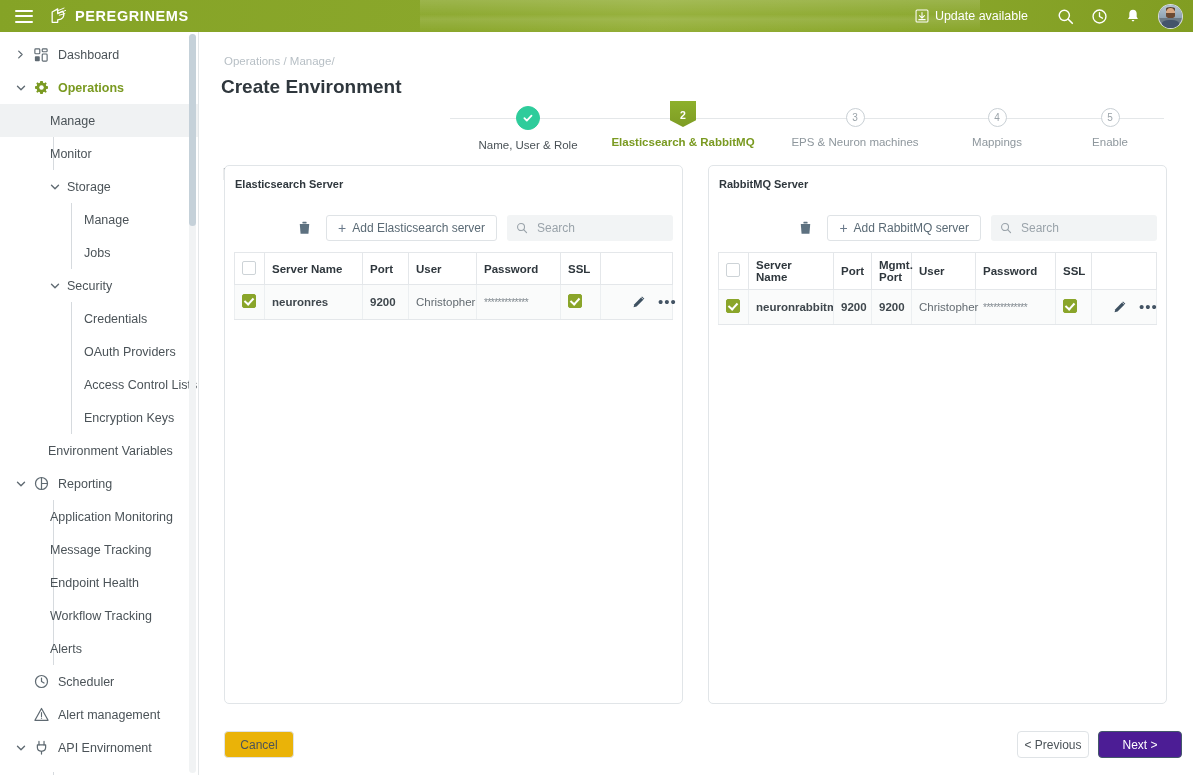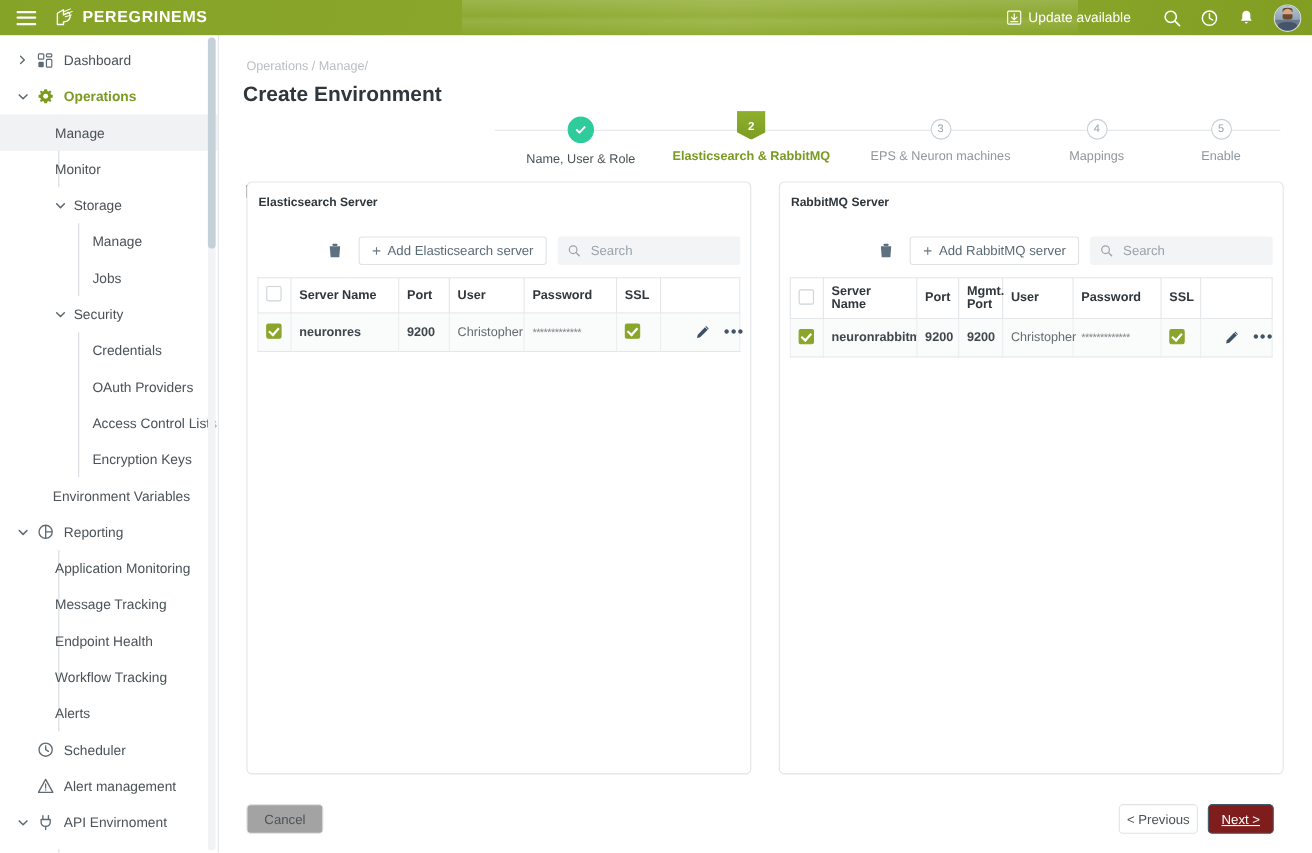--- a/index.html
+++ b/index.html
@@ -240,29 +240,29 @@
   .dots { color: #445464; font-size: 15px; letter-spacing: 1px; line-height: 8px; }
 
   
   .footer-btn {
     position: absolute; height: 27px; border-radius: 4px;
     display: flex; align-items: center; justify-content: center;
     font-size: 12px; cursor: pointer;
   }
   .btn-cancel {
     left: 25px; top: 699px; width: 70px;
-    border: 1px solid #dfe3e6; background: #a3a3a3; color: #4b5358;
+    border: 1px solid #dfe3e6; background: #eab308; color: #4b5358;
   }
   .btn-prev {
     left: 818px; top: 699px; width: 72px;
     border: 1px solid #dfe3e6; background: #fff; color: #4b5358;
   }
   .btn-next {
-    left: 899px; top: 699px; width: 60px;
-    border: 1px solid #43586a; background: #7f1d1d; color: #ffffff; text-decoration: underline;
+    left: 899px; top: 699px; width: 84px;
+    border: 1px solid #43586a; background: #4c1d95; color: #ffffff;
   }
 </style>
 </head>
 <body>
 
 <div class="topbar">
   <div class="topbar-shine"></div>
 
   <div class="hamburger">
     <i></i>

